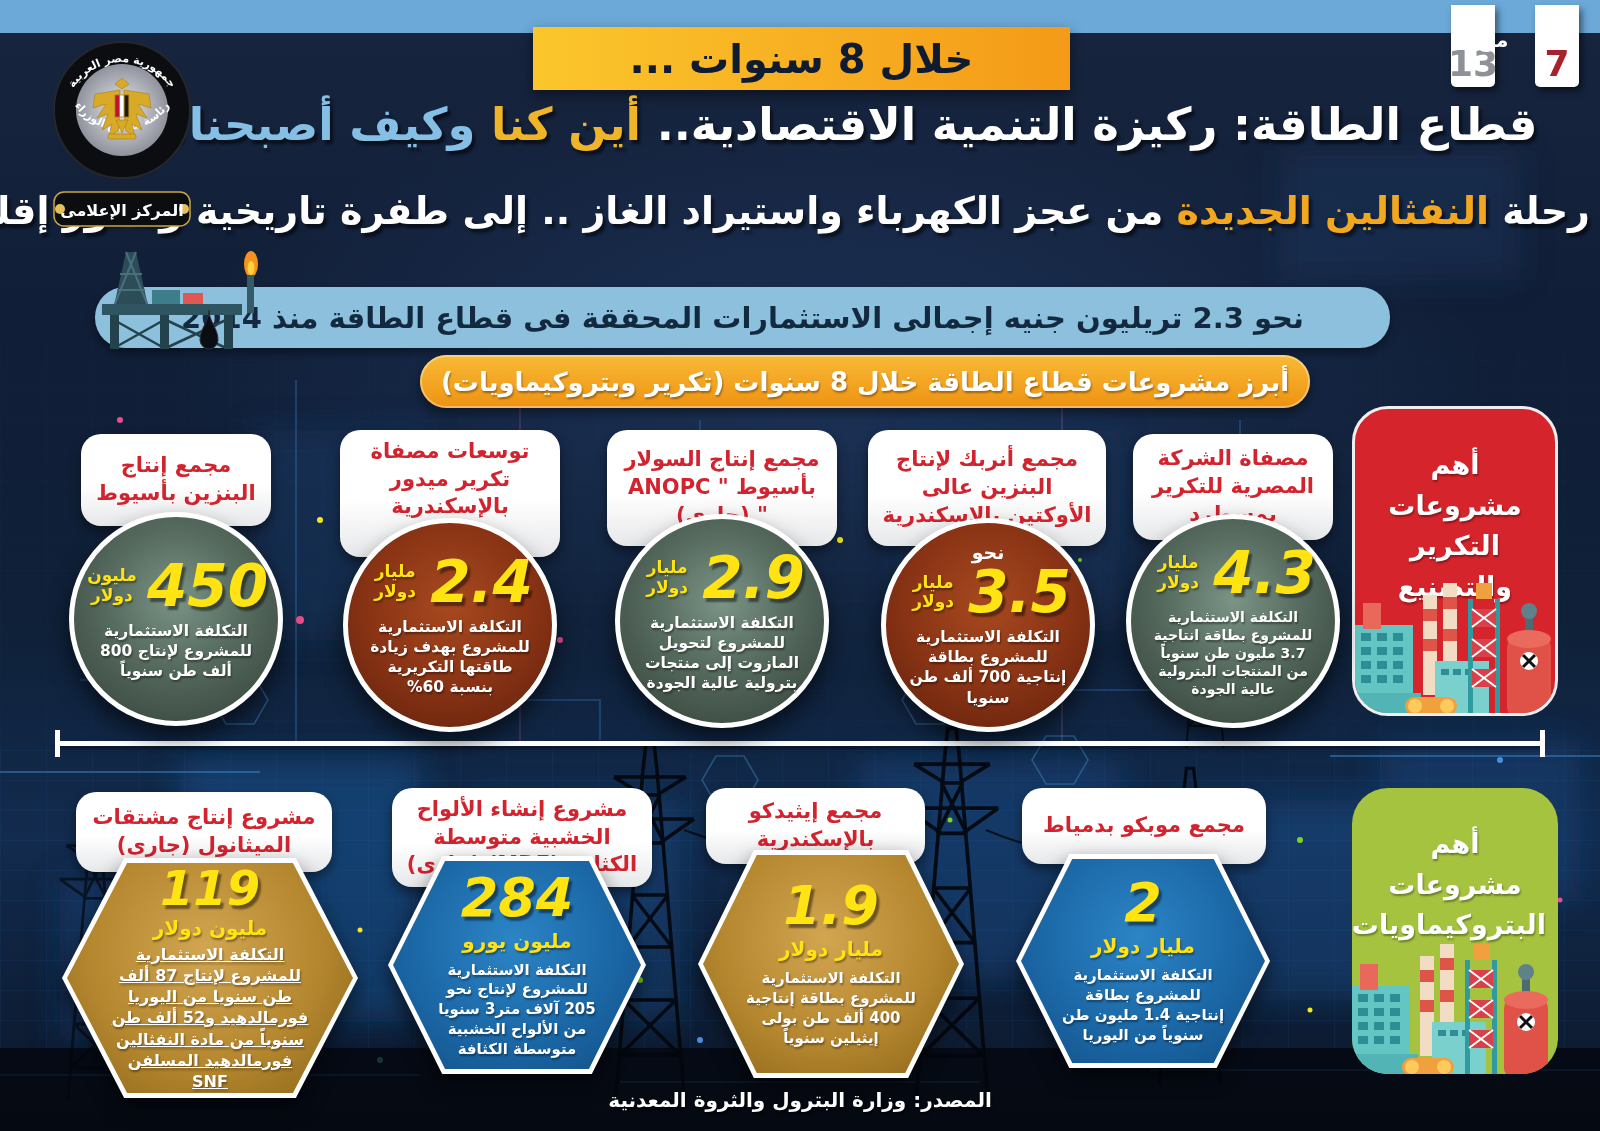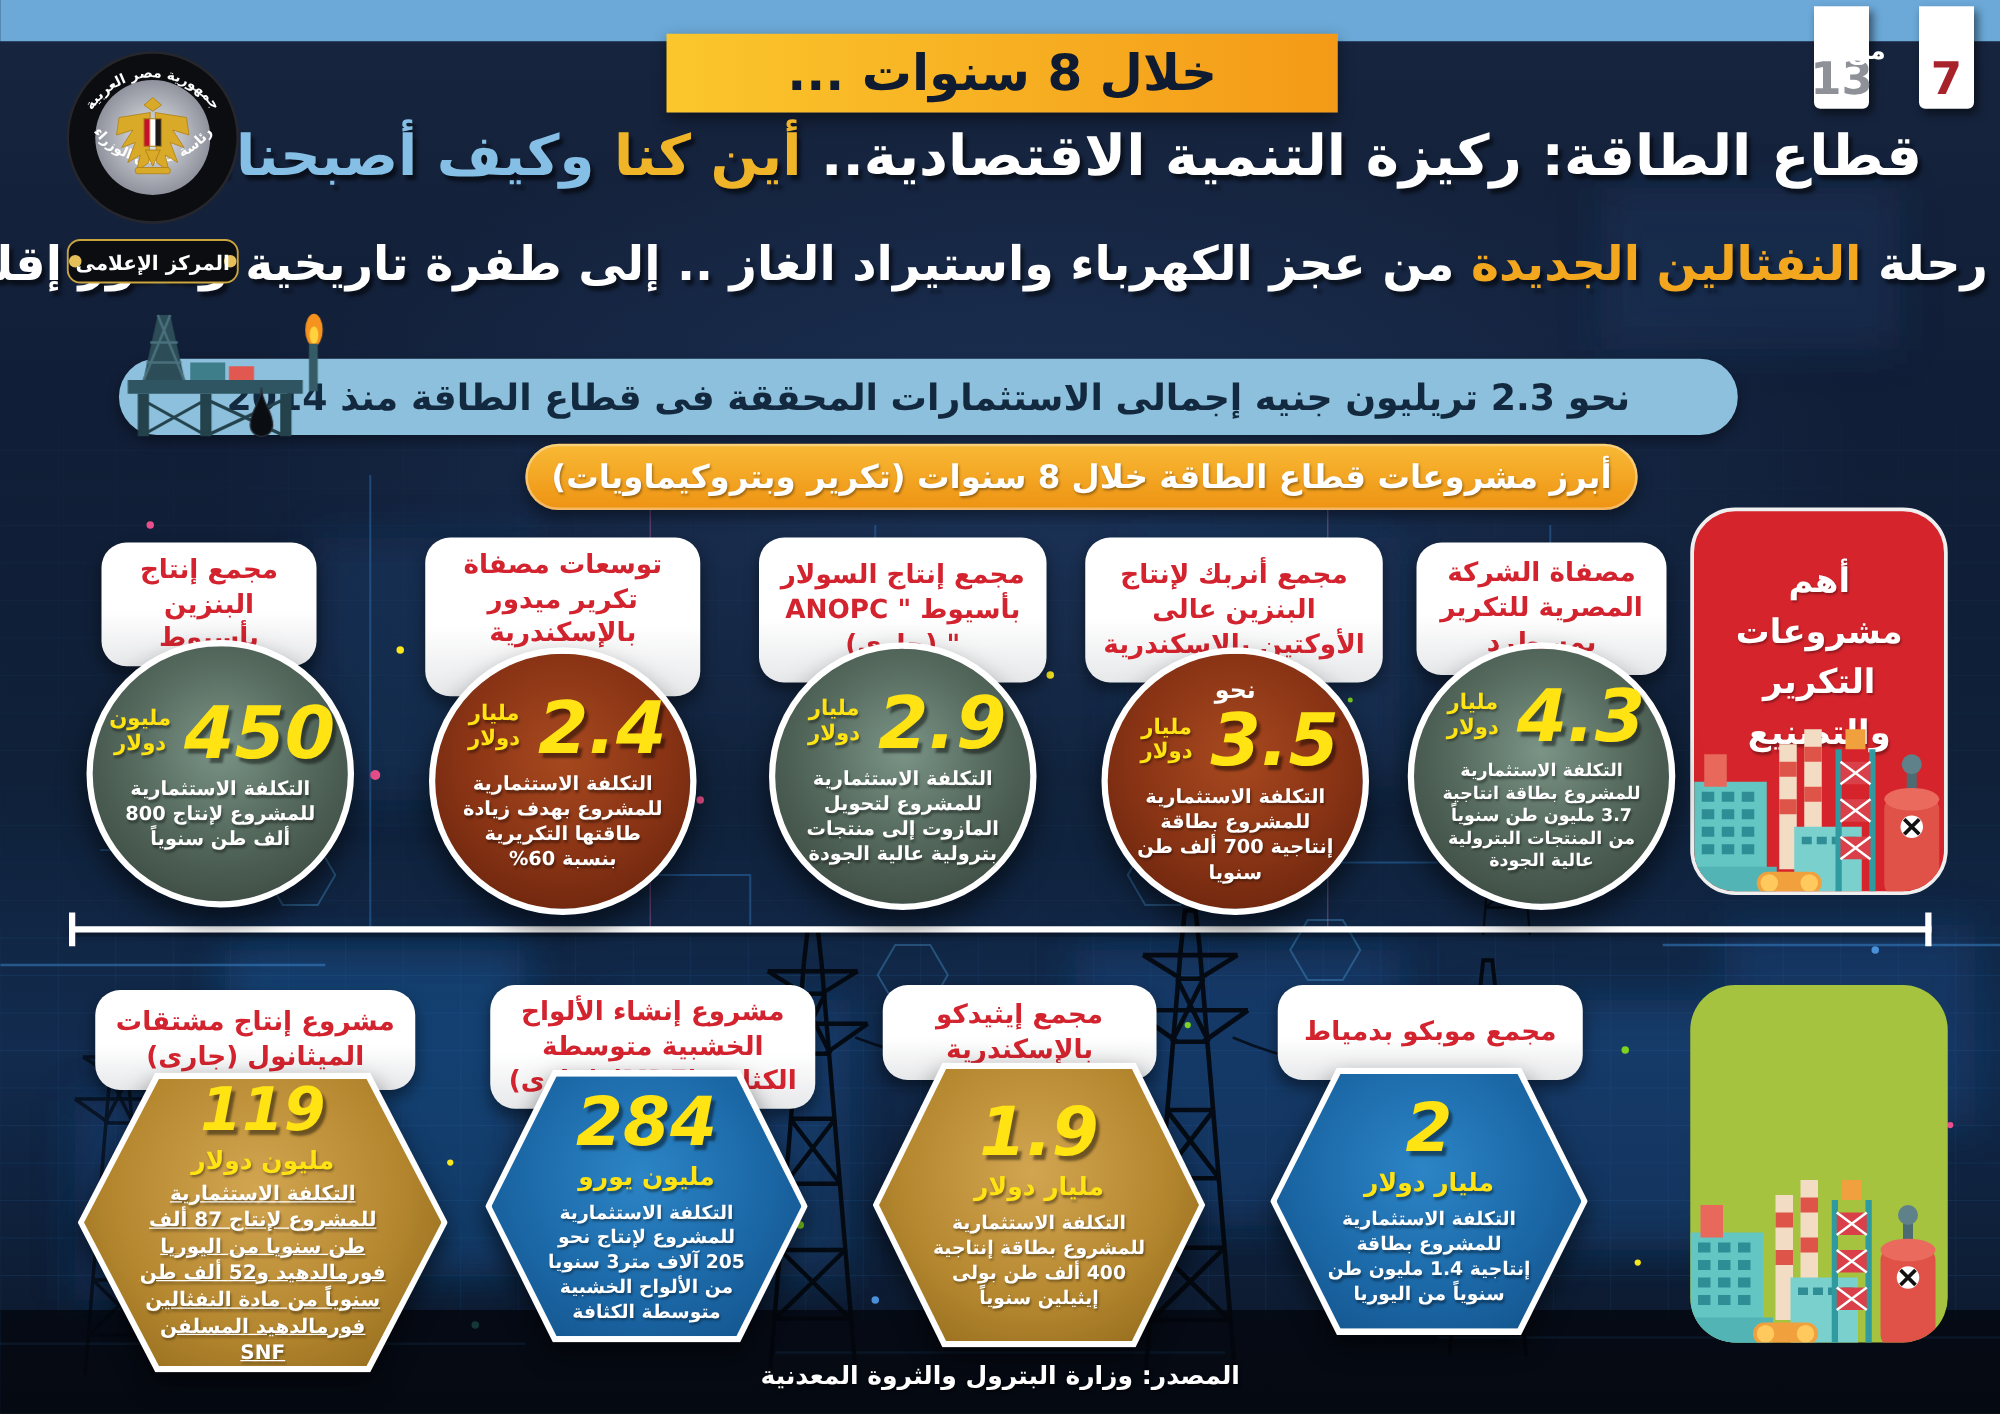--- a/index.html
+++ b/index.html
@@ -290,21 +290,21 @@
     <rect x="6" y="60" width="140" height="11" fill="#2e5561"></rect>
     <rect x="14" y="71" width="9" height="34" fill="#24424c"></rect>
     <rect x="64" y="71" width="9" height="34" fill="#24424c"></rect>
     <rect x="128" y="71" width="9" height="34" fill="#24424c"></rect>
     <path d="M18 104 L68 76 M68 104 L18 76 M70 104 L130 76 M130 104 L70 76" stroke="#24424c" stroke-width="2.5" fill="none"></path>
     <path d="M104 96 C104 84 113 78 113 66 C113 78 122 84 122 96 A9 9 0 0 1 104 96" fill="#0a0d12" stroke="#2a2f38"></path>
   </svg>
 
   <div class="section-banner">أبرز مشروعات قطاع الطاقة خلال 8 سنوات (تكرير وبتروكيماويات)</div>
 
-  <div class="proj-head" style="left:81px;top:434px;width:172px;min-height:92px">مجمع إنتاج البنزين بأسيوط</div>
+  <div class="proj-head" style="left:81px;top:434px;width:190px;min-height:92px">مجمع إنتاج البنزين بأسيوط</div>
   <div class="circle green" style="left:69px;top:512px">
 
     <div class="val-row">
         <span class="num">450</span>
         <span class="unit">مليون دولار</span>
       </div>
     <div class="desc">التكلفة الاستثمارية للمشروع لإنتاج 800 ألف طن سنوياً</div>
   </div>
 
   <div class="proj-head" style="left:340px;top:430px;width:220px;min-height:116px">توسعات مصفاة تكرير ميدور بالإسكندرية (جارى)</div>
@@ -439,20 +439,21 @@
   <div class="hex" style="left:1016px;top:854px;width:254px;height:214px">
     <div class="hex-outer"></div>
     <div class="hex-in blue">
       <div class="num">2</div>
       <div class="unit2">مليار دولار</div>
       <div class="desc">التكلفة الاستثمارية للمشروع بطاقة إنتاجية 1.4 مليون طن سنوياً من اليوريا</div>
     </div>
   </div>
 
   <div class="side-panel green-panel">
+    <div class="panel-title">أهم مشروعات البتروكيماويات</div>
     <svg class="factory" viewBox="0 0 215 148">
       <rect x="6" y="56" width="58" height="92" fill="#63c6c3"></rect>
       <rect x="14" y="34" width="18" height="26" fill="#e8685c"></rect>
       <g fill="#2e8d95">
         <rect x="12" y="64" width="10" height="8"></rect>
           <rect x="28" y="64" width="10" height="8"></rect>
           <rect x="44" y="64" width="10" height="8"></rect>
         <rect x="12" y="78" width="10" height="8"></rect>
           <rect x="28" y="78" width="10" height="8"></rect>
           <rect x="44" y="78" width="10" height="8"></rect>

